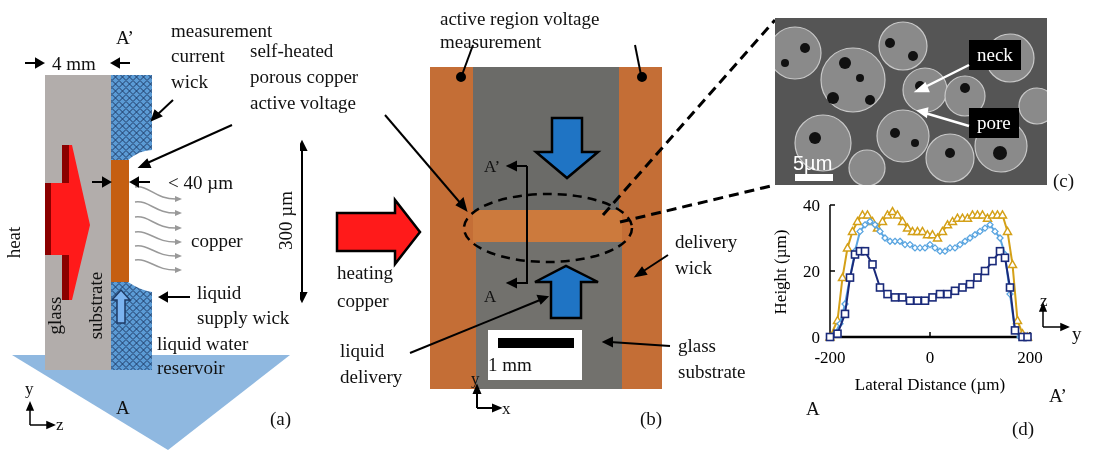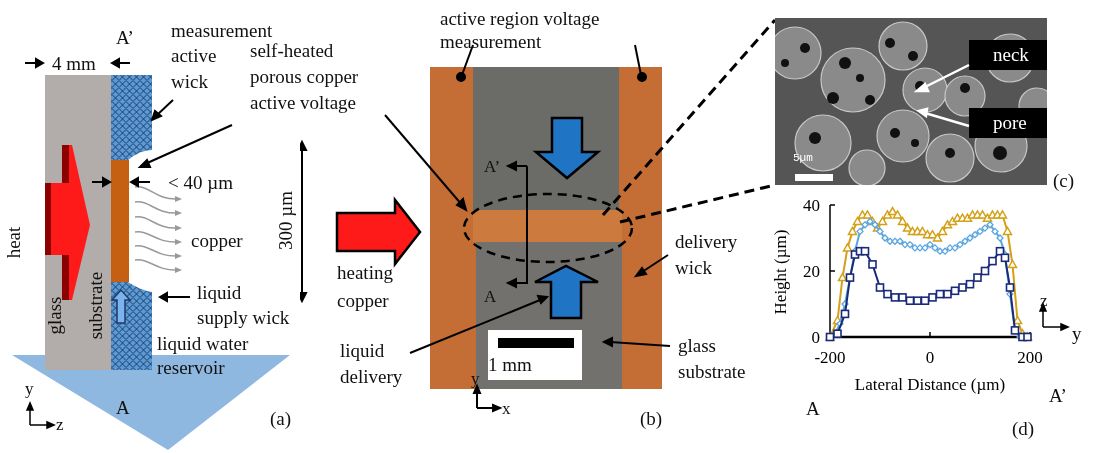--- a/index.html
+++ b/index.html
@@ -2,21 +2,21 @@
 <html><head>
 <meta charset="utf-8">
 <style>
   html,body{margin:0;padding:0;background:#fff;}
   body{width:1109px;height:453px;position:relative;overflow:hidden;font-family:"Liberation Serif","DejaVu Serif",serif;color:#111;}
   .abs{position:absolute;}
   .lbl{position:absolute;font-size:19px;line-height:21px;white-space:nowrap;}
   .center{text-align:left;}
   svg text{font-family:"Liberation Serif","DejaVu Serif",serif;}
   #sem{position:absolute;left:775px;top:18px;width:272px;height:167px;overflow:hidden;background:#4a4a4a;}
-  .sem-tag{position:absolute;background:#000;color:#fff;font-size:19px;padding:4px 24px;}
+  .sem-tag{position:absolute;background:#000;color:#fff;font-size:19px;padding:4px 8px;}
   #photo{position:absolute;left:430px;top:67px;width:232px;height:322px;background:#c46e36;}
 </style>
 </head>
 <body>
 
 <svg class="abs" style="left:0;top:0" width="290" height="453" viewBox="0 0 290 453">
 
   <polygon points="12,355 290,355 168,450" fill="#8fb8e0"></polygon>
 
   <rect x="45" y="75" width="66" height="295" fill="#b2adab"></rect>
@@ -84,21 +84,21 @@
     <line x1="30" y1="425" x2="30" y2="407"></line>
       <polygon points="30,403 27,410 33,410"></polygon>
     <line x1="30" y1="425" x2="50" y2="425"></line>
       <polygon points="54,425 47,422 47,428"></polygon>
   </g>
 </svg>
 
 <div class="lbl" style="left:116px;top:27px">A’</div>
 <div class="lbl" style="left:52px;top:53px">4 mm</div>
 <div class="lbl" style="left:171px;top:20px">measurement</div>
-<div class="lbl" style="left:171px;top:45px">active</div>
+<div class="lbl" style="left:171px;top:45px">current</div>
 <div class="lbl" style="left:171px;top:71px">wick</div>
 <div class="lbl" style="left:168px;top:172px">&lt; 40 µm</div>
 <div class="lbl" style="left:191px;top:230px">copper</div>
 <div class="lbl" style="left:-2px;top:232px;transform:rotate(-90deg);transform-origin:center">heat</div>
 <div class="lbl" style="left:35px;top:305px;transform:rotate(-90deg);transform-origin:center">glass</div>
 <div class="lbl" style="left:62px;top:295px;transform:rotate(-90deg);transform-origin:center">substrate</div>
 <div class="lbl" style="left:197px;top:282px">liquid</div>
 <div class="lbl" style="left:197px;top:307px">supply wick</div>
 <div class="lbl" style="left:157px;top:333px">liquid water</div>
 <div class="lbl" style="left:157px;top:357px">reservoir</div>
@@ -223,21 +223,21 @@
   <div class="sem-tag" style="left:194px;top:90px">pore</div>
   <svg class="abs" style="left:0;top:0" width="272" height="167">
     <g stroke="#fff" stroke-width="2.5" fill="#fff">
       <line x1="194" y1="47" x2="148" y2="70"></line>
         <polygon points="142,73 150,66 153,73"></polygon>
       <line x1="194" y1="108" x2="150" y2="95"></line>
         <polygon points="144,93 152,91 151,98"></polygon>
     </g>
     <rect x="20" y="156" width="38" height="7" fill="#fff"></rect>
   </svg>
-  <div class="abs" style="left:18px;top:134px;color:#fff;font-family:Liberation Mono, monospace;font-size:11px">5µm</div>
+  <div class="abs" style="left:18px;top:134px;color:#fff;font-family:Liberation Sans, sans-serif;font-size:20px">5µm</div>
 </div>
 <div class="lbl" style="left:1053px;top:170px">(c)</div>
 
 <svg id="chart" class="abs" style="left:760px;top:190px" width="349" height="263" viewBox="0 0 349 263">
   <g id="axes">
       <line x1="70" y1="147" x2="270" y2="147" stroke="#000" stroke-width="2.5"></line>
       <line x1="70" y1="147" x2="70" y2="15" stroke="#000" stroke-width="1.5"></line>
       <line x1="70" y1="147" x2="70" y2="142" stroke="#000" stroke-width="1.5"></line>
       <text x="70" y="173" text-anchor="middle" font-size="17">-200</text>
       <line x1="170" y1="147" x2="170" y2="142" stroke="#000" stroke-width="1.5"></line>

